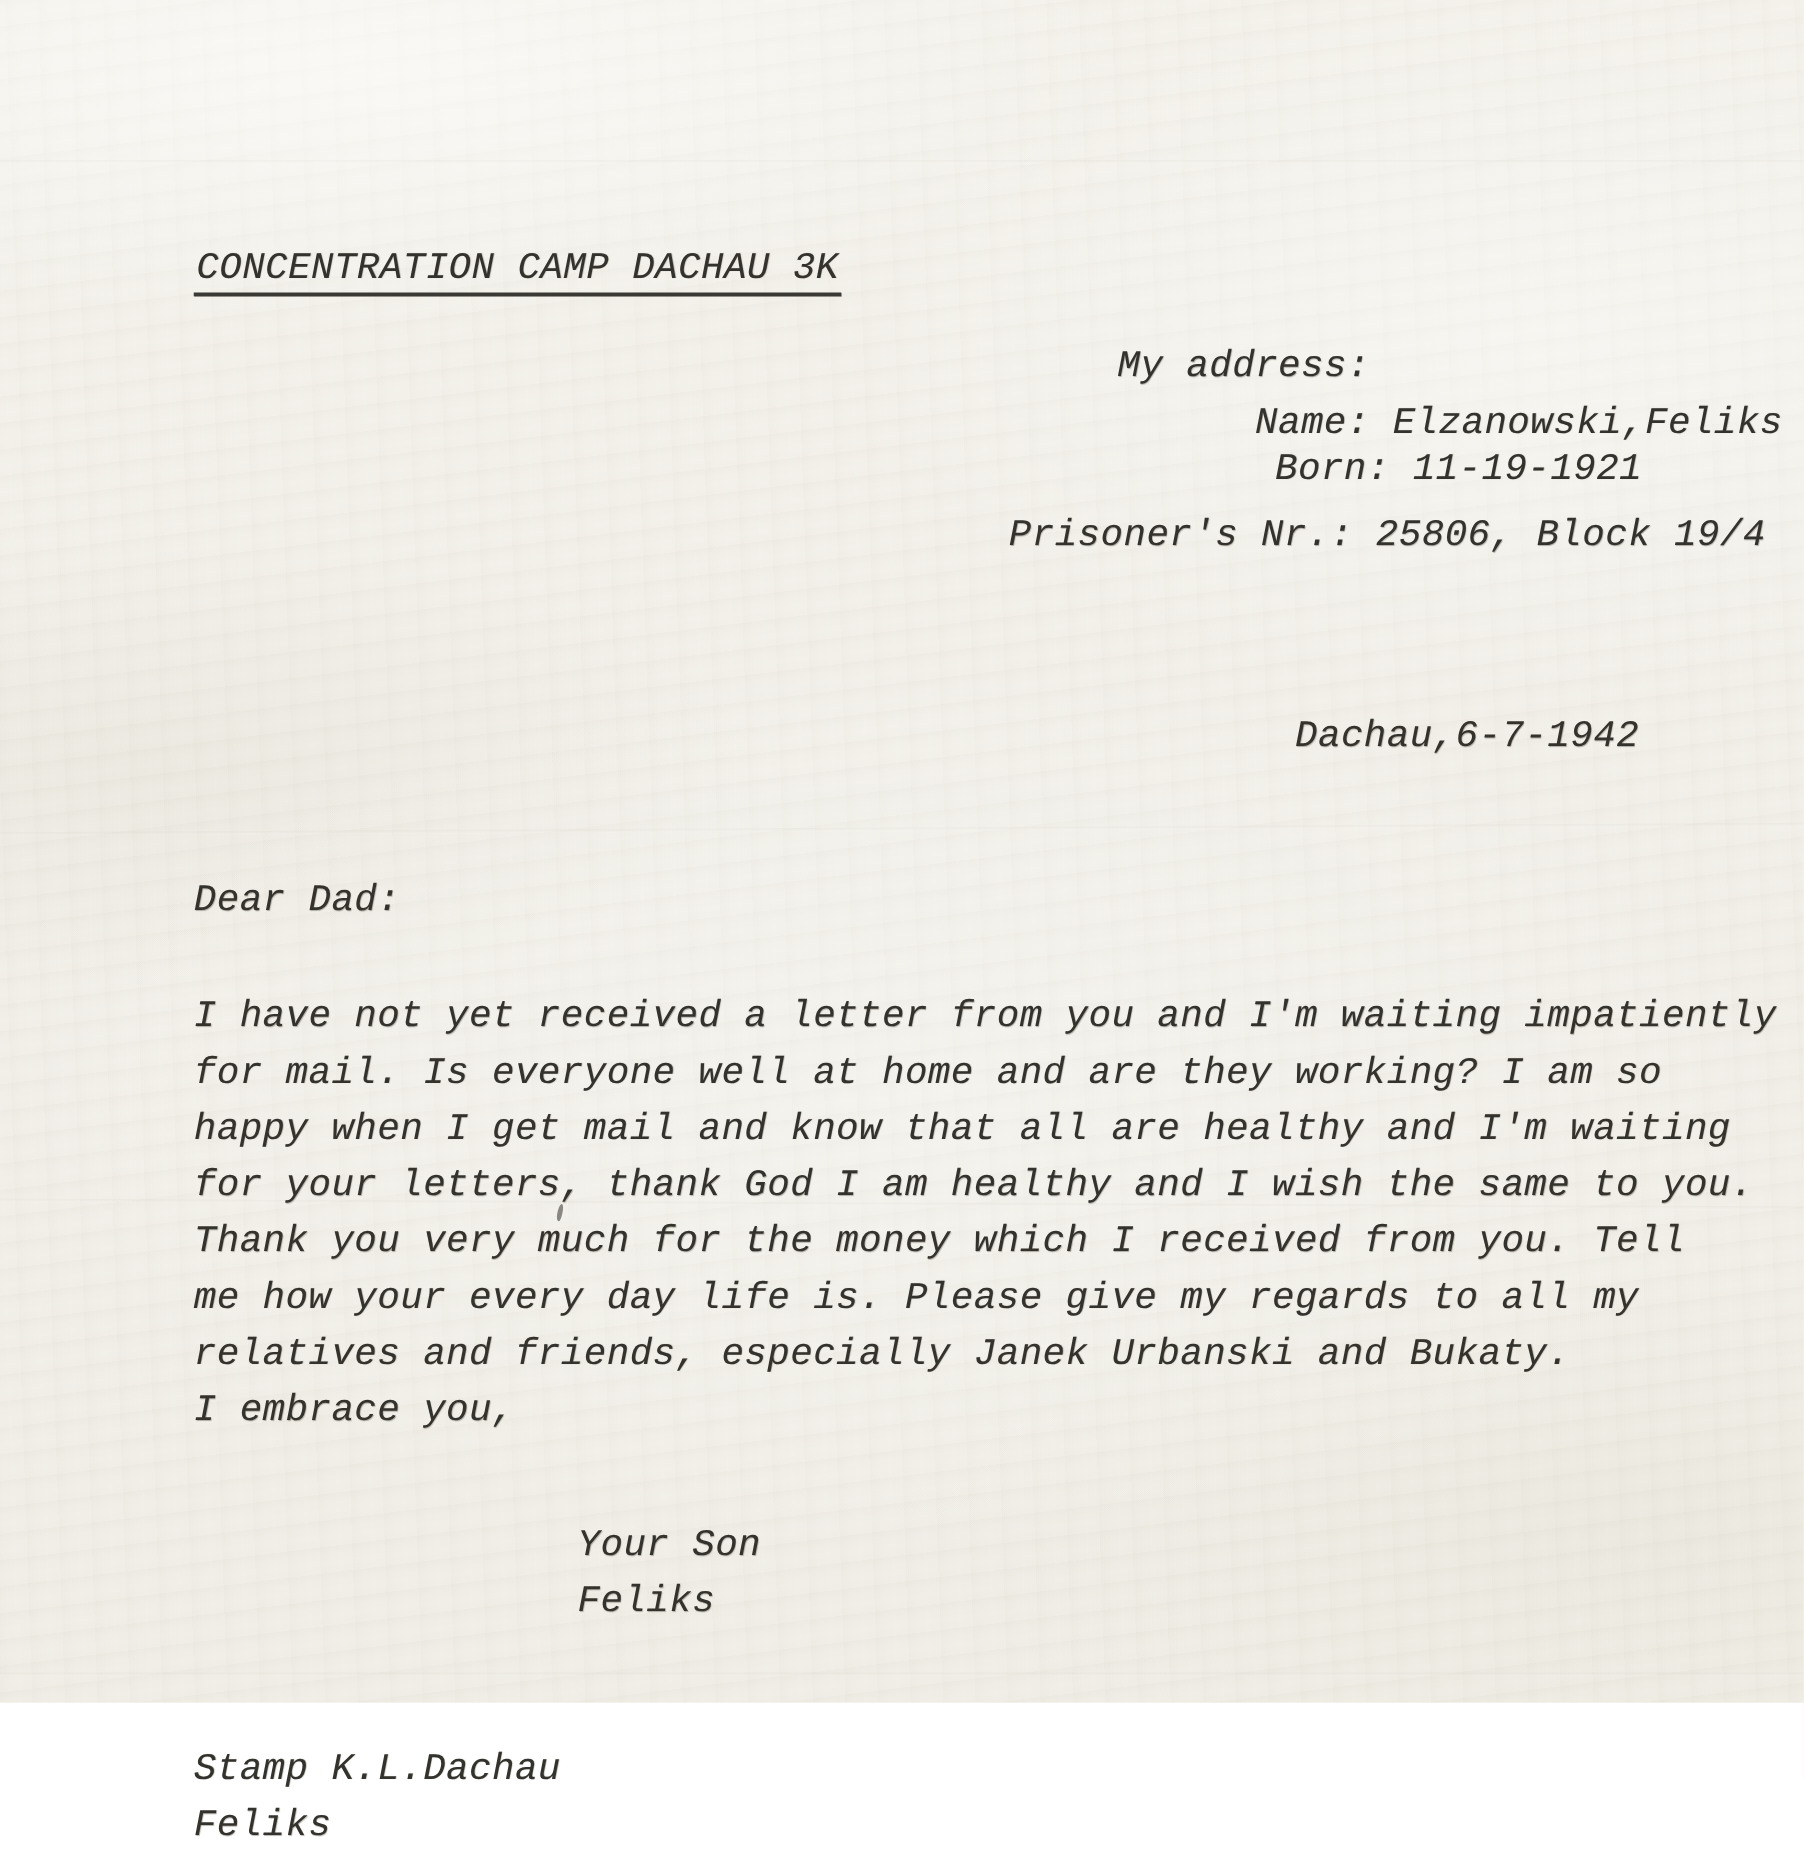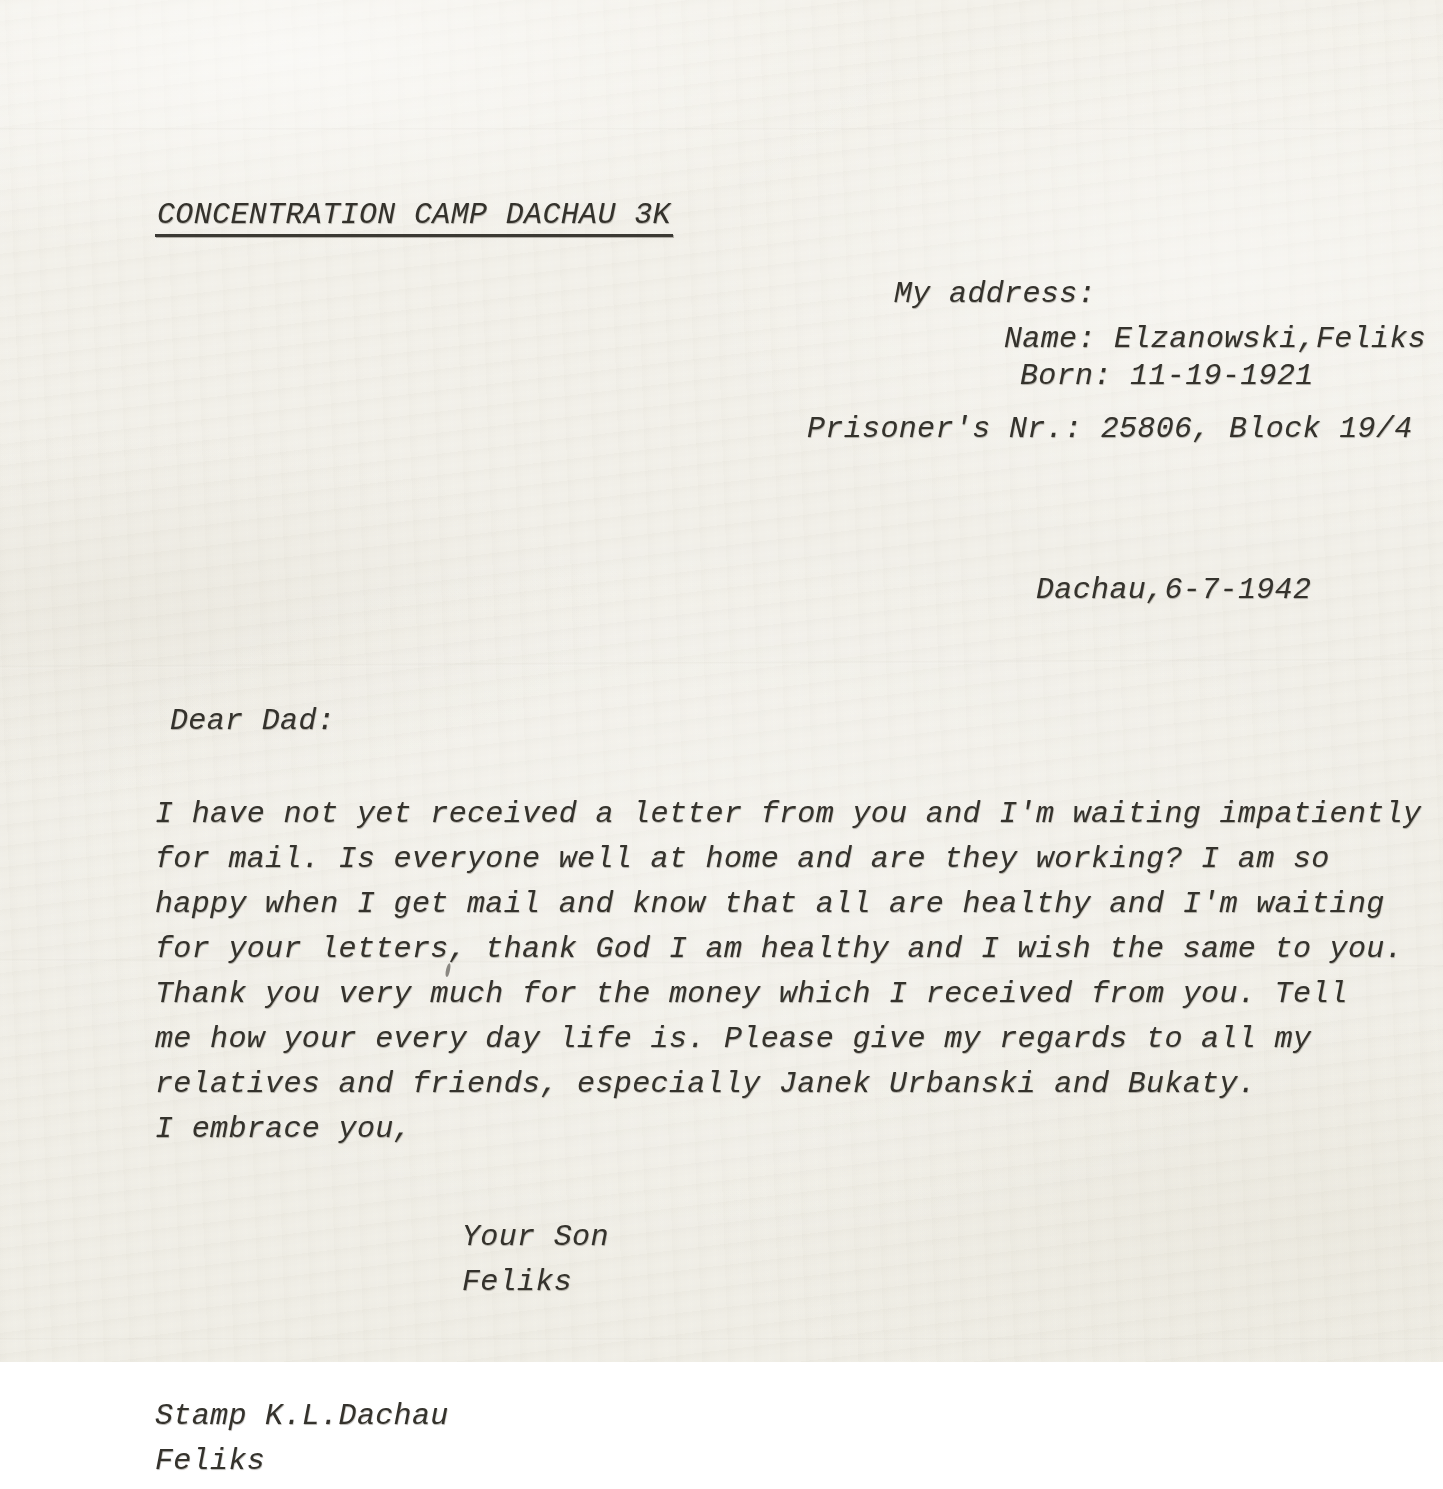--- a/index.html
+++ b/index.html
@@ -78,21 +78,21 @@
   <div class="tline" style="left: 157px; top: 193px;">CONCENTRATION CAMP DACHAU 3K</div>
   <div class="heading-underline" style="left: 155px; top: 234px; width: 518px;"></div>
 
   <div class="tline" style="left: 894px; top: 272px;">My address:</div>
   <div class="tline" style="left: 1004px; top: 317px; text-align: right;">Name: Elzanowski,Feliks</div>
   <div class="tline" style="left: 1004px; top: 354px; margin-left: 16px;">Born: 11-19-1921</div>
   <div class="tline" style="left: 807px; top: 407px;">Prisoner's Nr.: 25806, Block 19/4</div>
 
   <div class="tline" style="left: 1000px; top: 568px; margin-left: 36px;">Dachau,6-7-1942</div>
 
-  <div class="tline" style="left: 170px; top: 699px;">Dear Dad:</div>
+  <div class="tline" style="left: 155px; top: 699px;">Dear Dad:</div>
 
   <div class="tline body-block" style="left: 155px; top: 792px; width: 1280px;">I have not yet received a letter from you and I'm waiting impatiently
 for mail. Is everyone well at home and are they working? I am so
 happy when I get mail and know that all are healthy and I'm waiting
 for your letters, thank God I am healthy and I wish the same to you.
 Thank you very much for the money which I received from you. Tell
 me how your every day life is. Please give my regards to all my
 relatives and friends, especially Janek Urbanski and Bukaty.
 I embrace you,</div>
 

